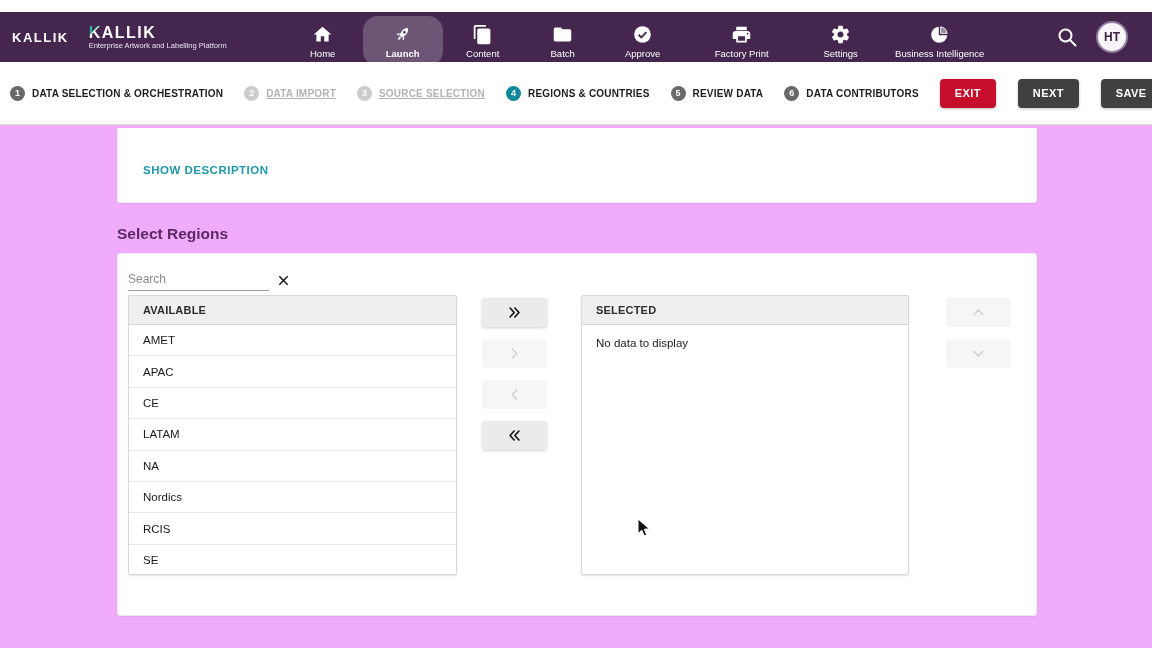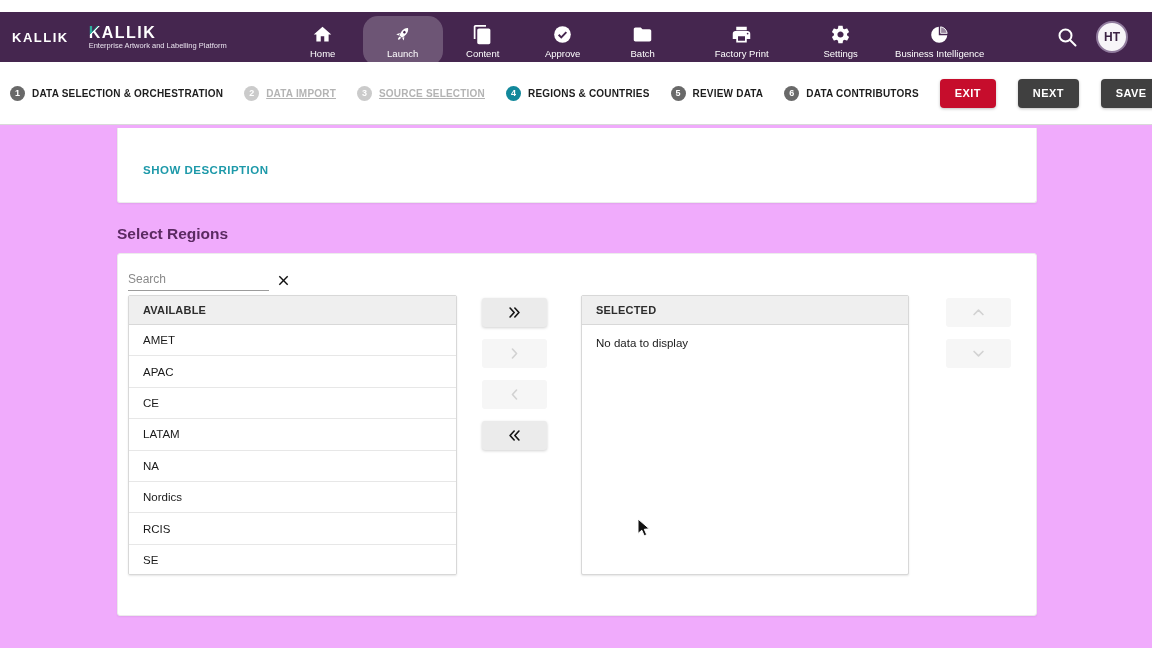--- a/index.html
+++ b/index.html
@@ -16,21 +16,21 @@
   .logo-main { margin-left:20px; display:flex; flex-direction:column; line-height:1.1; }
   .logo-main .logo-word { font-size:16px; font-weight:bold; letter-spacing:1.5px; }
   .logo-main .tagline { font-size:7.5px; color:#e9e2ee; margin-top:1px; white-space:nowrap; }
   .logo-word .k { background:linear-gradient(135deg,#2fae9e 0%,#2fae9e 38%,#ffffff 38%);
     -webkit-background-clip:text; background-clip:text; color:transparent; }
 
   .main-nav { display:flex; margin-left:56px; height:58px;margin-top:16px; }
   .nav-item { width:80px; height:50px; display:flex; flex-direction:column; align-items:center;
     justify-content:center; gap:2px; cursor:pointer; }
   .nav-item.wide { width:118px; }
-  .nav-item.active { background:rgba(255,255,255,0.22); border-radius:15px; }
+  .nav-item.active { background:rgba(255,255,255,0.22); border-radius:15px;font-weight:bold; }
   .nav-icon { height:22px; display:flex; align-items:center; justify-content:center; }
   .nav-icon svg { width:21px; height:21px; }
   .nav-label { font-size:9.5px; color:#fff; white-space:nowrap; }
 
   .header-right { margin-left:auto; display:flex; align-items:center; margin-right:24px; gap:18px; }
   .hdr-search { width:22px; height:22px; cursor:pointer; }
   .avatar { width:32px; height:32px; border-radius:50%; background:#f7f5f8; color:#3c2344;
     font-weight:bold; font-size:12px; display:flex; align-items:center; justify-content:center;
     border:2px solid #907b9d; cursor:pointer; }
 
@@ -139,33 +139,33 @@
           <span class="nav-icon">
             <svg viewBox="0 0 24 24">
               <path d="M16 1H4c-1.1 0-2 .9-2 2v14h2V3h12V1zm3 4H8c-1.1 0-2 .9-2 2v14c0 1.1.9 2 2 2h11c1.1 0 2-.9 2-2V7c0-1.1-.9-2-2-2z" fill="#fff"></path>
             </svg>
           </span>
           <span class="nav-label">Content</span>
         </div>
         <div class="nav-item">
           <span class="nav-icon">
             <svg viewBox="0 0 24 24">
+              <path d="M10 4H4c-1.1 0-2 .9-2 2v12c0 1.1.9 2 2 2h16c1.1 0 2-.9 2-2V8c0-1.1-.9-2-2-2h-8l-2-2z" fill="#fff"></path>
+            </svg>
+          </span>
+          <span class="nav-label">Batch</span>
+        </div>
+        <div class="nav-item">
+          <span class="nav-icon">
+            <svg viewBox="0 0 24 24">
               <circle cx="12" cy="12" r="9.5" fill="#fff"></circle>
               <path d="M7.6 12.3l3 3 5.8-6" fill="none" stroke="#45264f" stroke-width="2.2"></path>
             </svg>
           </span>
           <span class="nav-label">Approve</span>
-        </div>
-        <div class="nav-item">
-          <span class="nav-icon">
-            <svg viewBox="0 0 24 24">
-              <path d="M10 4H4c-1.1 0-2 .9-2 2v12c0 1.1.9 2 2 2h16c1.1 0 2-.9 2-2V8c0-1.1-.9-2-2-2h-8l-2-2z" fill="#fff"></path>
-            </svg>
-          </span>
-          <span class="nav-label">Batch</span>
         </div>
         <div class="nav-item wide">
           <span class="nav-icon">
             <svg viewBox="0 0 24 24">
               <path d="M19 8H5c-1.66 0-3 1.34-3 3v6h4v4h12v-4h4v-6c0-1.66-1.34-3-3-3zm-3 11H8v-5h8v5zm3-7c-.55 0-1-.45-1-1s.45-1 1-1 1 .45 1 1-.45 1-1 1zm-1-9H6v4h12V3z" fill="#fff"></path>
             </svg>
           </span>
           <span class="nav-label">Factory Print</span>
         </div>
         <div class="nav-item">

